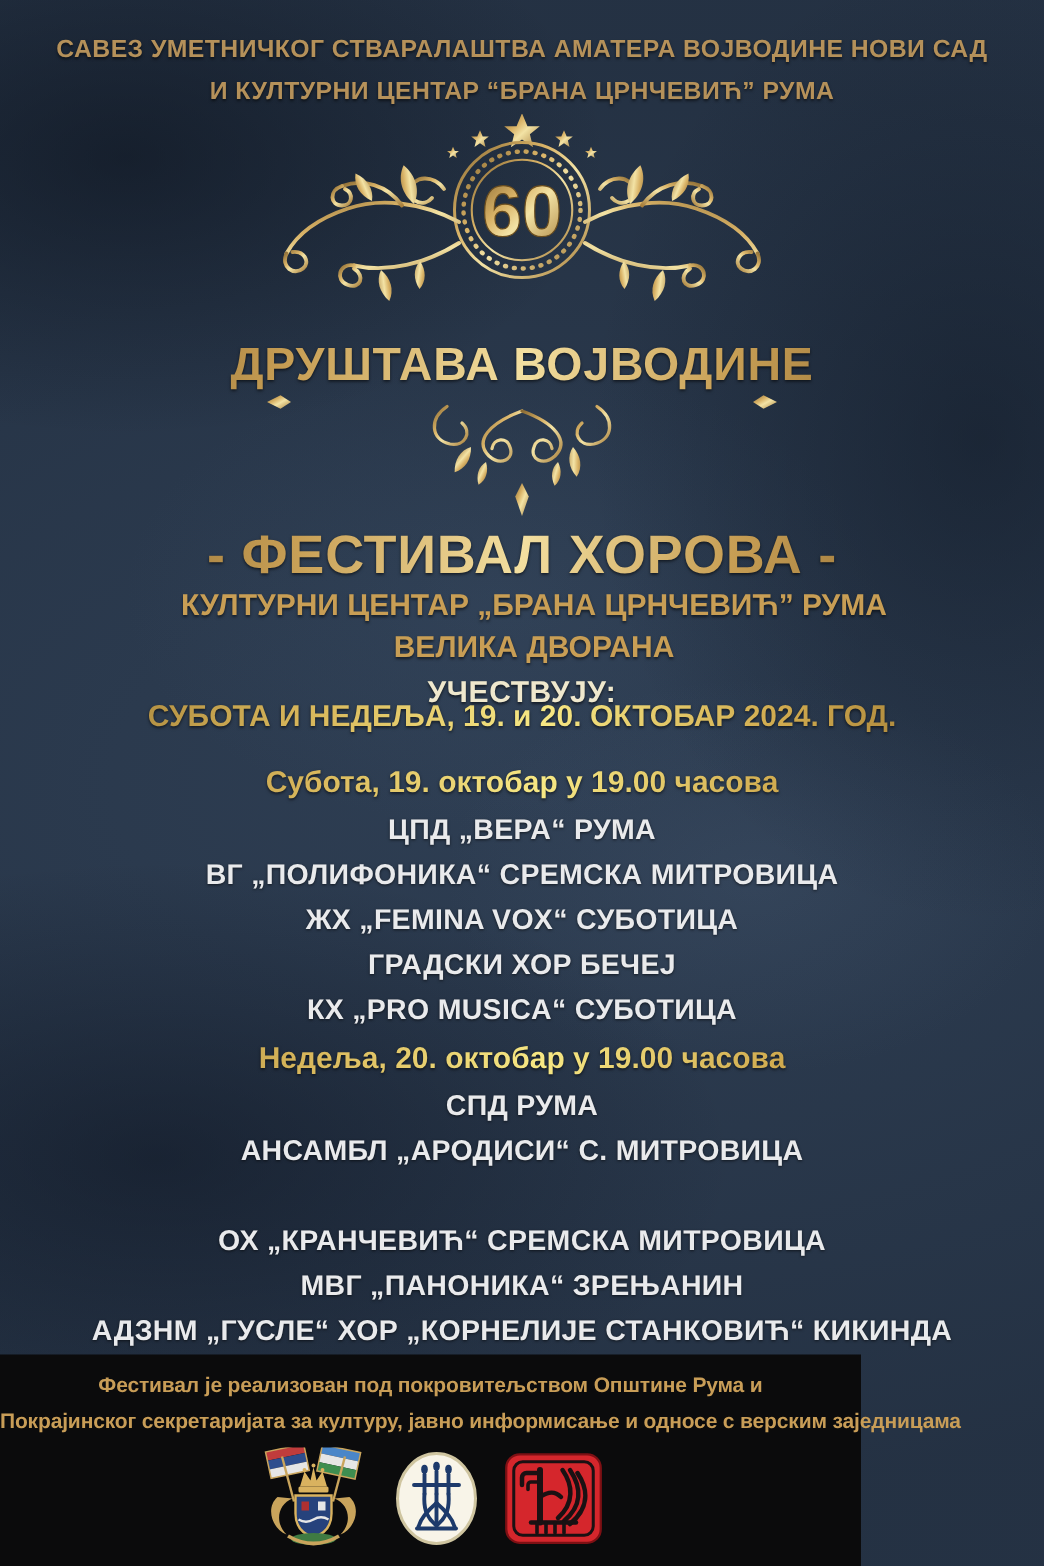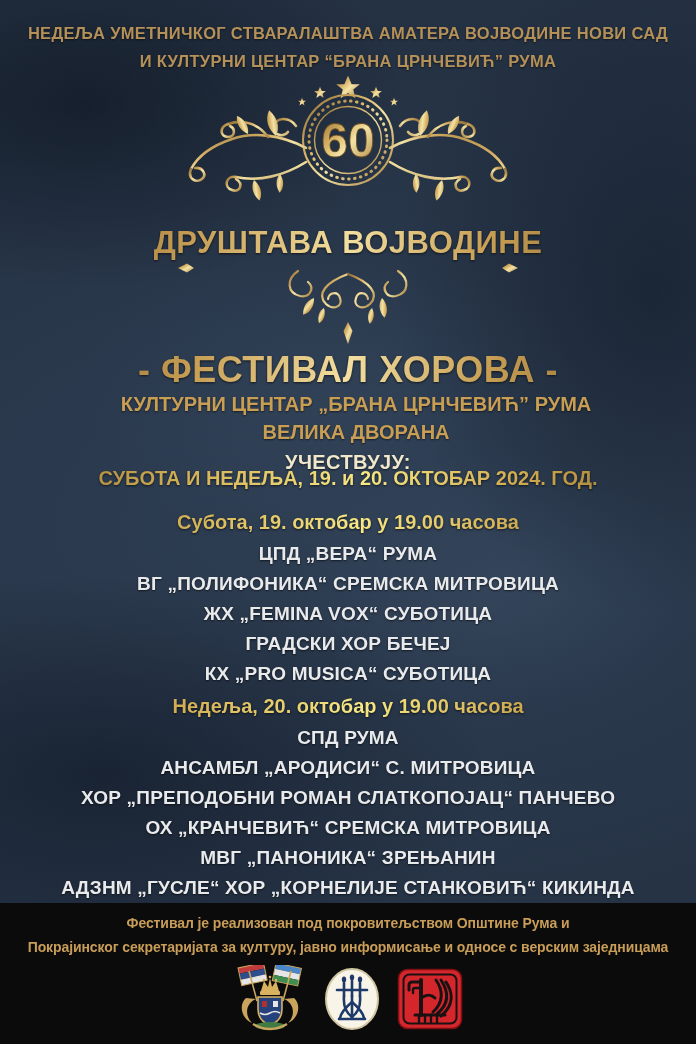--- a/index.html
+++ b/index.html
@@ -31,32 +31,32 @@
   }
   .title{font-size:31px;letter-spacing:.5px;}
   .event-title{font-size:36px;letter-spacing:.5px;}
   .venue{font-size:20px;color:#c89e55;text-shadow:0 1px 2px rgba(0,0,0,.55);padding-left:16px;}
   .date{font-size:20px;}
   .participants{font-size:20px;color:#efe8cd;text-shadow:0 1px 2px rgba(0,0,0,.6);letter-spacing:.4px;}
   .dayhead{font-size:20px;}
   .choir{font-size:19px;color:#e9eaec;text-shadow:0 1px 2px rgba(0,0,0,.6);letter-spacing:.2px;}
   .emblem-svg{position:absolute;top:76px;left:50%;transform:translateX(-50%);}
   .divider-svg{position:absolute;top:258px;left:50%;transform:translateX(-50%);}
-  .footer{position:absolute;left:0;top:903px;width:696px;height:141px;background:#0b0b0c;}
+  .footer{position:absolute;left:0;top:903px;width:574px;height:141px;background:#0b0b0c;}
   .fline{position:absolute;left:0;right:0;text-align:center;white-space:nowrap;
          font-size:14px;color:#c89d57;letter-spacing:-.1px;}
   .logos{position:absolute;left:0;right:0;top:62px;display:flex;justify-content:center;
          align-items:center;gap:16px;}
 </style>
 </head>
 <body>
 
 <div class="poster">
 
-  <div class="line org" style="top:24px">НЕДЕЉА УМЕТНИЧКОГ СТВАРАЛАШТВА АМАТЕРА ВОЈВОДИНЕ НОВИ САД</div>
+  <div class="line org" style="top:24px">САВЕЗ УМЕТНИЧКОГ СТВАРАЛАШТВА АМАТЕРА ВОЈВОДИНЕ НОВИ САД</div>
   <div class="line org" style="top:52px">И КУЛТУРНИ ЦЕНТАР “БРАНА ЦРНЧЕВИЋ” РУМА</div>
 
   <svg class="emblem-svg" width="340" height="142" viewBox="0 0 340 142">
     <defs>
       <linearGradient id="gGold" x1="0" y1="0" x2="1" y2="1">
         <stop offset="0" stop-color="#8a6a33"></stop>
           <stop offset=".35" stop-color="#d9b367"></stop>
         <stop offset=".55" stop-color="#f3e3a5"></stop>
           <stop offset="1" stop-color="#a87f3c"></stop>
       </linearGradient>
@@ -128,21 +128,20 @@
   <div class="line dayhead daygrad" style="top:511px">Субота, 19. октобар у 19.00 часова</div>
   <div class="line choir" style="top:543px">ЦПД „ВЕРА“ РУМА</div>
   <div class="line choir" style="top:573px">ВГ „ПОЛИФОНИКА“ СРЕМСКА МИТРОВИЦА</div>
   <div class="line choir" style="top:603px">ЖХ „FEMINA VOX“ СУБОТИЦА</div>
   <div class="line choir" style="top:633px">ГРАДСКИ ХОР БЕЧЕЈ</div>
   <div class="line choir" style="top:663px">КХ „PRO MUSICA“ СУБОТИЦА</div>
 
   <div class="line dayhead daygrad" style="top:695px">Недеља, 20. октобар у 19.00 часова</div>
   <div class="line choir" style="top:727px">СПД РУМА</div>
   <div class="line choir" style="top:757px">АНСАМБЛ „АРОДИСИ“ С. МИТРОВИЦА</div>
-  <div class="line choir" style="top:787px">ХОР „ПРЕПОДОБНИ РОМАН СЛАТКОПОЈАЦ“ ПАНЧЕВО</div>
   <div class="line choir" style="top:817px">ОХ „КРАНЧЕВИЋ“ СРЕМСКА МИТРОВИЦА</div>
   <div class="line choir" style="top:847px">МВГ „ПАНОНИКА“ ЗРЕЊАНИН</div>
   <div class="line choir" style="top:877px">АДЗНМ „ГУСЛЕ“ ХОР „КОРНЕЛИЈЕ СТАНКОВИЋ“ КИКИНДА</div>
 
   <div class="footer">
     <div class="fline" style="top:12px">Фестивал је реализован под покровитељством Општине Рума и</div>
     <div class="fline" style="top:36px">Покрајинског секретаријата за културу, јавно информисање и односе с верским заједницама</div>
 
     <div class="logos">
 

